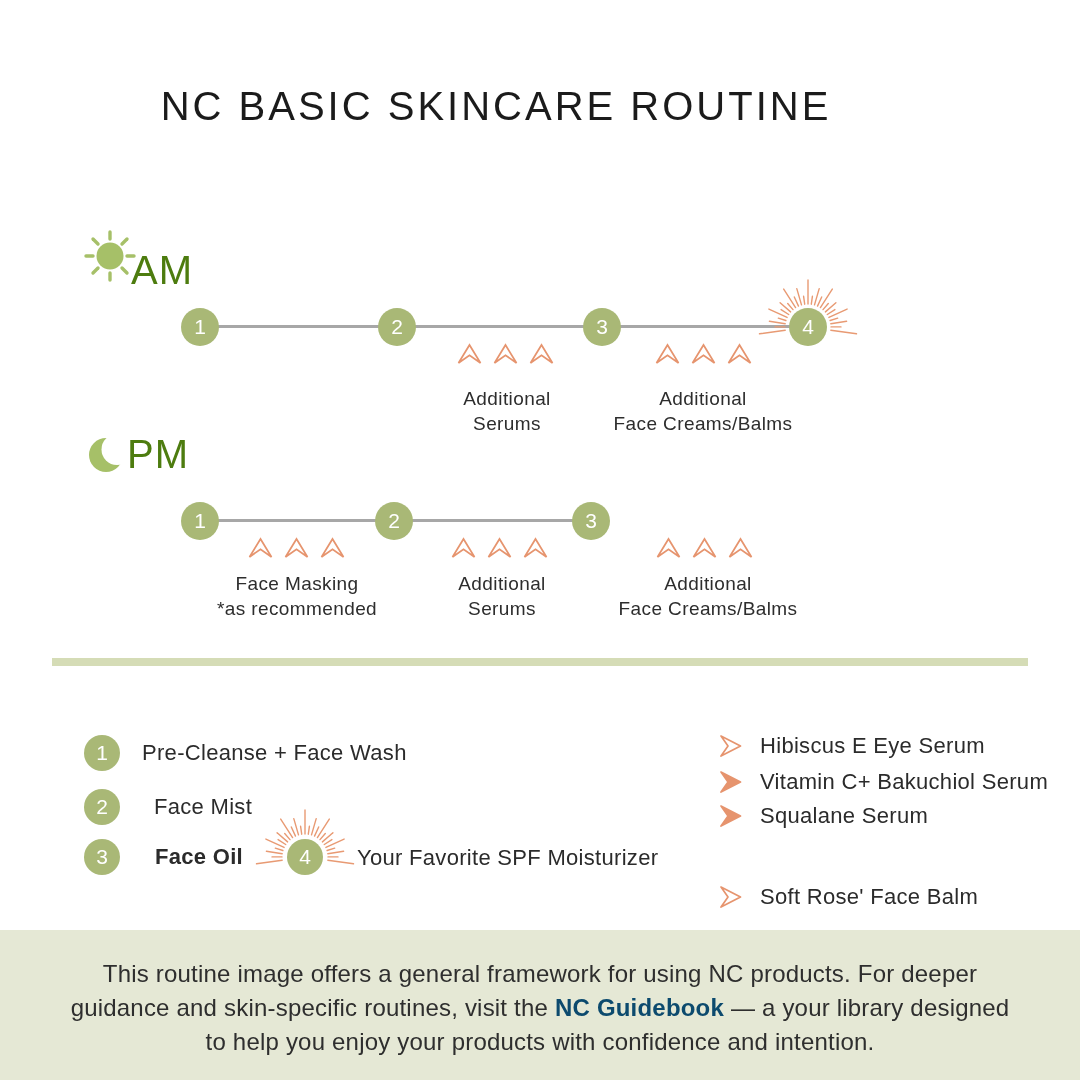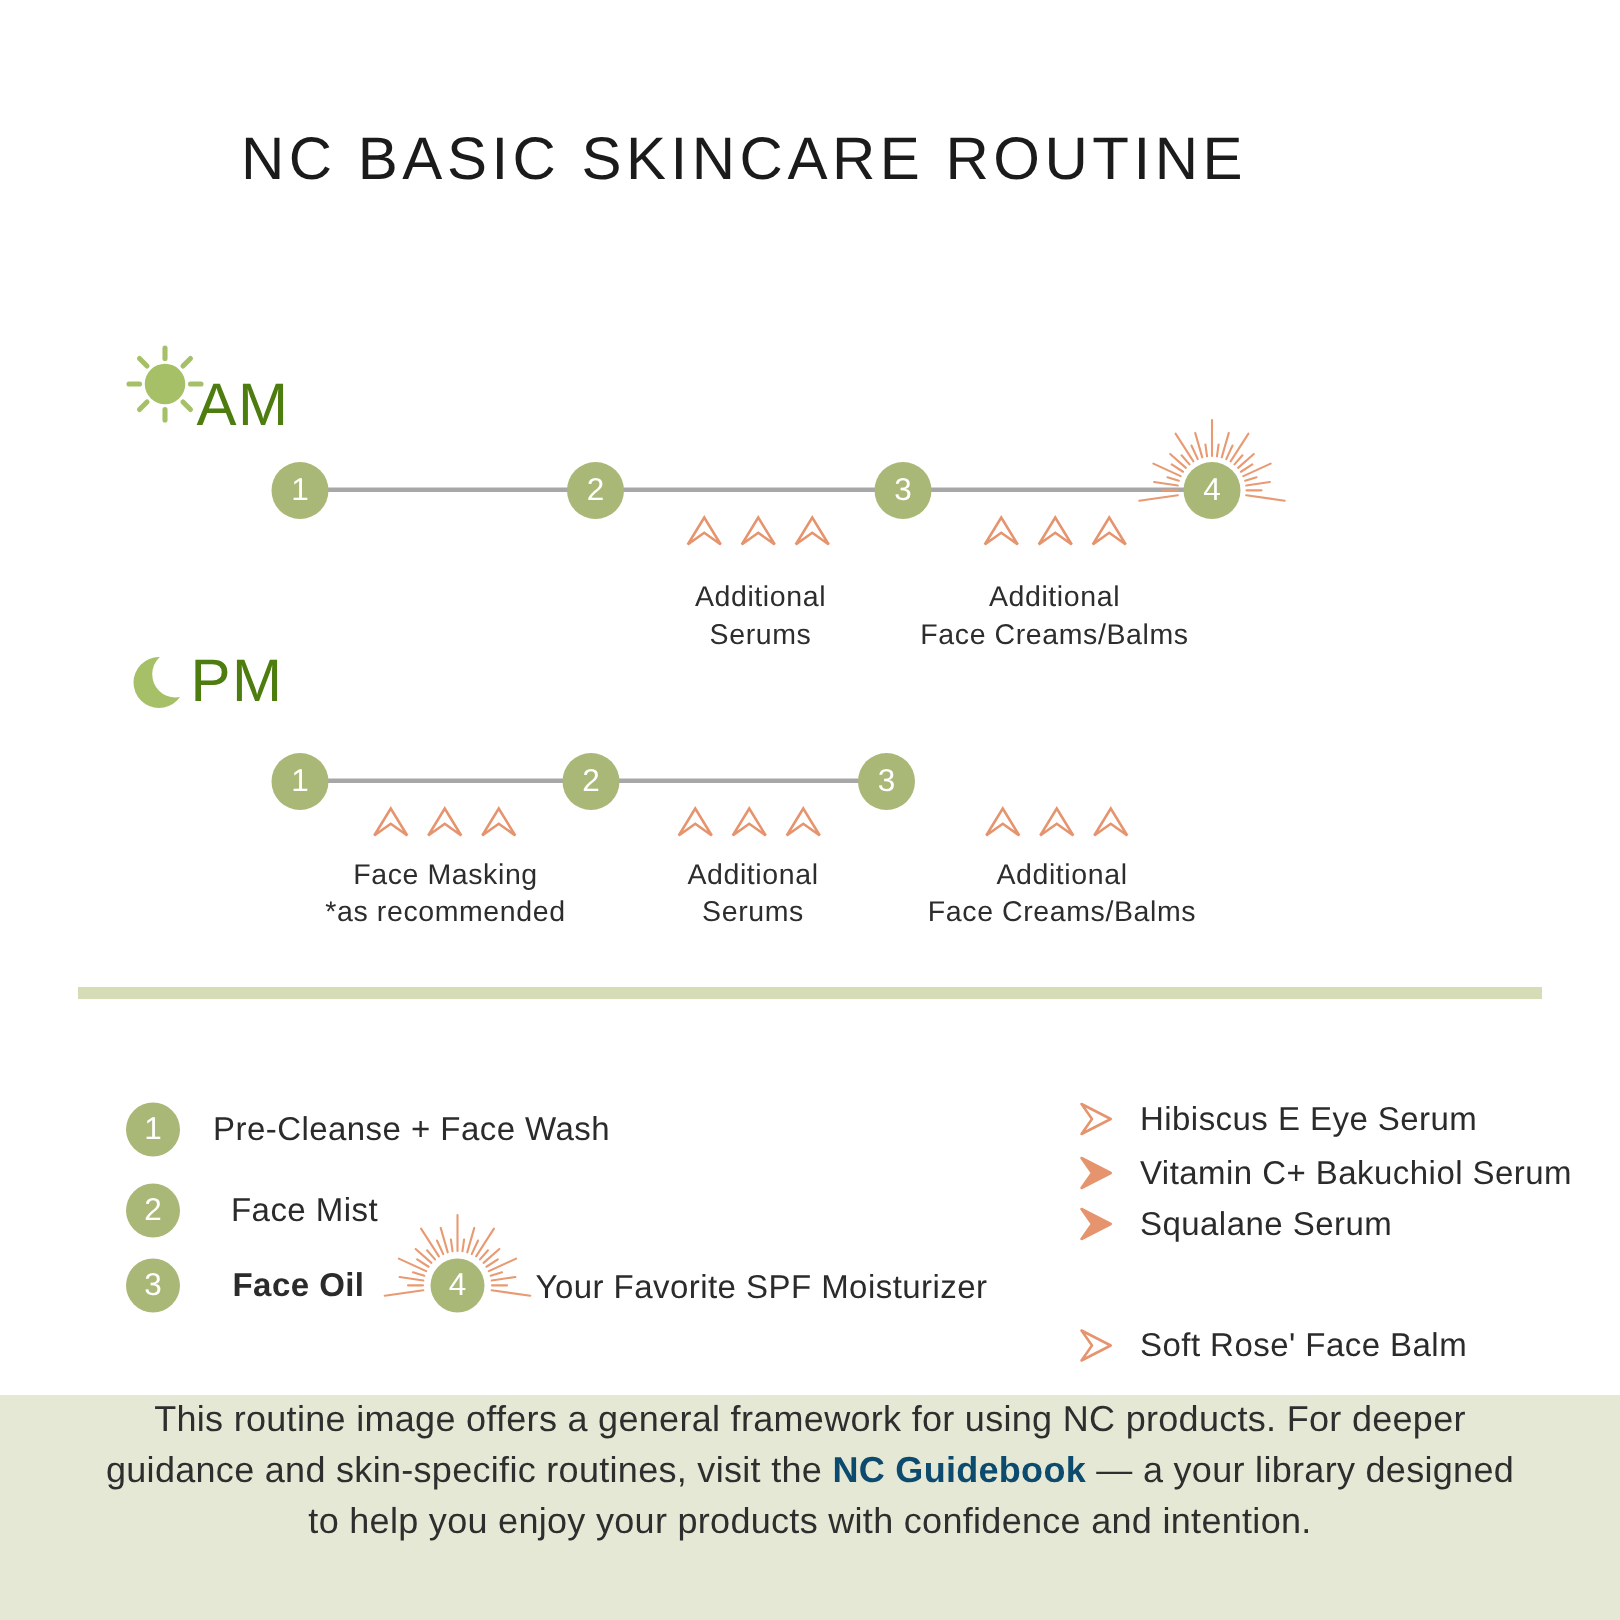--- a/index.html
+++ b/index.html
@@ -24,21 +24,21 @@
   .legend-label.ind1{margin-left:34px;}
   .legend-label.ind2{margin-left:35px;font-weight:bold;}
   .legend-label-abs{position:absolute;font-size:22px;color:#2b2b2b;letter-spacing:.3px;}
   .product-row{position:absolute;display:flex;align-items:flex-start;height:30px;gap:15px;}
   .product-row svg path{stroke:#e6946e;stroke-width:1.7;fill:none;stroke-linejoin:round;}
   .product-row.filled svg path{fill:#e6946e;}
   .product-label{font-size:22px;color:#2b2b2b;letter-spacing:.3px;}
   .sunburst{position:absolute;width:130px;height:116px;}
   .sunburst line{stroke:#e89a73;stroke-width:1.4;stroke-linecap:round;}
   .footer{position:absolute;left:0;top:930px;width:1080px;height:150px;background:#e5e8d5;}
-  .footer-text{text-align:center;font-size:24px;line-height:34px;
+  .footer-text{padding-top:27px;text-align:center;font-size:24px;line-height:34px;
                color:#2e2e2e;letter-spacing:.2px;}
   .footer-text .line{white-space:nowrap;}
   .footer-text strong{font-weight:700;color:#0c4a6e;}
 </style>
 </head>
 <body>
 
 <div class="canvas">
 
   <div class="title">NC BASIC SKINCARE ROUTINE</div>

